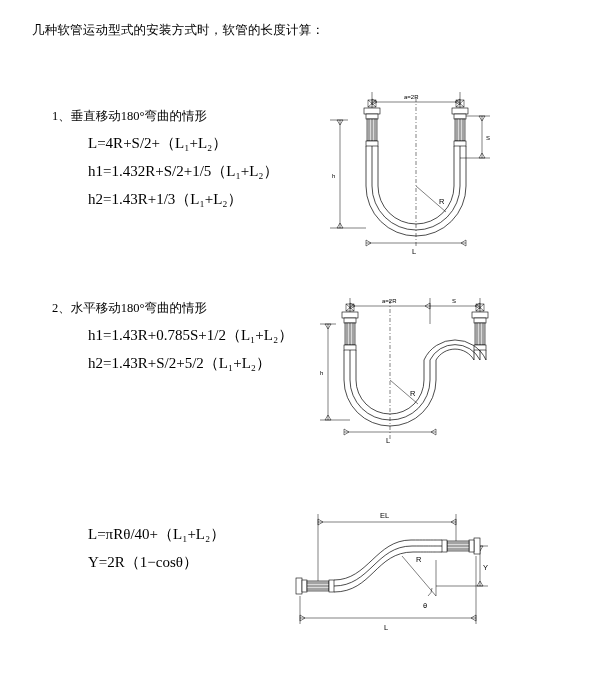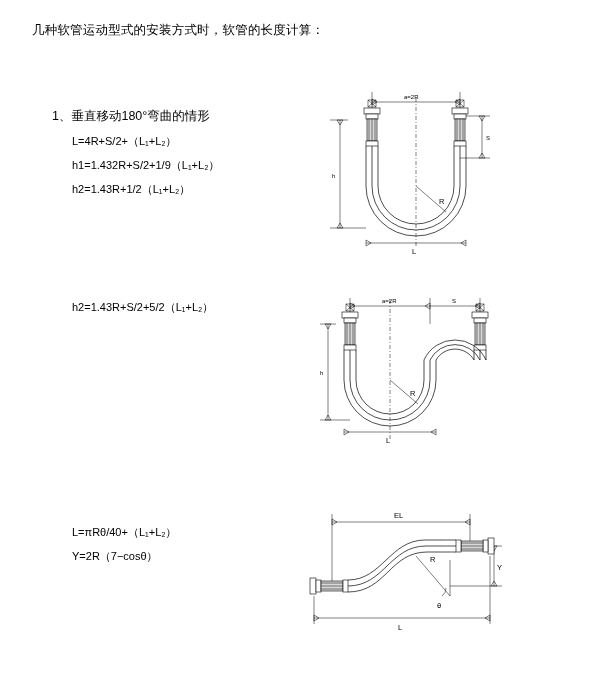--- a/index.html
+++ b/index.html
@@ -35,39 +35,40 @@
   }
   .sec1 { top: 108px; }
   .sec2 { top: 300px; }
   .sec3 { top: 525px; }
 
   .text-col {
     position: absolute;
     left: 52px;
     top: 0;
     width: 250px;
+    font-family: Liberation Serif, serif;
   }
   .sec-title {
     font-size: 12.5px;
     white-space: nowrap;
     margin-bottom: 9px;
   }
   .formula {
-    font-size: 11px;
+    font-size: 15px;
     white-space: nowrap;
-    margin-left: 20px;
+    margin-left: 36px;
     margin-bottom: 9px;
   }
   .fig {
     position: absolute;
     top: -30px;
   }
   .fig1 { left: 300px; }
   .fig2 { left: 300px; top: -20px; }
-  .fig3 { left: 290px; top: -25px; text-align: right; }
+  .fig3 { left: 276px; top: -25px; text-align: right; }
 
   svg { display: block; }
   .lnt { stroke: #000; stroke-width: 0.5; fill: none; }
   .dash { stroke: #000; stroke-width: 0.5; fill: none; stroke-dasharray: 4 2 1 2; }
   .hose { stroke: #000; stroke-width: 0.7; fill: none; }
   .fillgray { fill: #d9d9d9; stroke: #000; stroke-width: 0.6; }
   .fillwhite { fill: #ffffff; stroke: #000; stroke-width: 0.6; }
   .dimtxt { font-family: "Liberation Sans", sans-serif; font-size: 6px; fill: #000; }
   .dimtxt8 { font-family: "Liberation Sans", sans-serif; font-size: 7.5px; fill: #000; }
 </style>
@@ -75,22 +76,22 @@
 <body>
 
 <div class="page">
 
   <div class="heading">几种软管运动型式的安装方式时，软管的长度计算：</div>
 
   <div class="section sec1">
     <div class="text-col">
       <div class="sec-title">1、垂直移动180°弯曲的情形</div>
       <div class="formula">L=4R+S/2+（L₁+L₂）</div>
-      <div class="formula">h1=1.432R+S/2+1/9（L₁+L₂）</div>
-      <div class="formula">h2=1.43R+1/2（L₁+L₂）</div>
+      <div class="formula">h1=1.432R+S/2+1/5（L₁+L₂）</div>
+      <div class="formula">h2=1.43R+1/3（L₁+L₂）</div>
     </div>
 
     <div class="fig fig1">
       <svg width="200" height="200" viewBox="0 0 200 200">
 
         <line class="lnt" x1="72" y1="24" x2="160" y2="24"></line>
         <path class="lnt" d="M72 21 L77 24 L72 27 Z" fill="#000"></path>
         <path class="lnt" d="M160 21 L155 24 L160 27 Z" fill="#000"></path>
         <line class="lnt" x1="72" y1="14" x2="72" y2="42"></line>
         <line class="lnt" x1="160" y1="14" x2="160" y2="62"></line>
@@ -145,20 +146,22 @@
         <line class="lnt" x1="76" y1="22" x2="68" y2="29"></line>
         <rect class="lnt" x="156" y="22" width="8" height="7" fill="#fff"></rect>
         <line class="lnt" x1="156" y1="22" x2="164" y2="29"></line>
         <line class="lnt" x1="164" y1="22" x2="156" y2="29"></line>
       </svg>
     </div>
   </div>
 
   <div class="section sec2">
     <div class="text-col">
+      <div class="sec-title">2、水平移动180°弯曲的情形</div>
+      <div class="formula">h1=1.43R+0.785S+1/2（L₁+L₂）</div>
       <div class="formula">h2=1.43R+S/2+5/2（L₁+L₂）</div>
     </div>
 
     <div class="fig fig2">
       <svg width="210" height="190" viewBox="0 0 210 190">
 
         <line class="lnt" x1="50" y1="26" x2="130" y2="26"></line>
         <path class="lnt" d="M50 23 L55 26 L50 29 Z" fill="#000"></path>
         <path class="lnt" d="M130 23 L125 26 L130 29 Z" fill="#000"></path>
         <line class="lnt" x1="50" y1="18" x2="50" y2="44"></line>
@@ -212,21 +215,21 @@
         <path class="lnt" d="M44 149 L49 152 L44 155 Z" fill="#000"></path>
         <path class="lnt" d="M136 149 L131 152 L136 155 Z" fill="#000"></path>
         <text class="dimtxt8" x="86" y="163">L</text>
       </svg>
     </div>
   </div>
 
   <div class="section sec3">
     <div class="text-col">
       <div class="formula">L=πRθ/40+（L₁+L₂）</div>
-      <div class="formula">Y=2R（7−cosθ）</div>
+      <div class="formula">Y=2R（1−cosθ）</div>
     </div>
 
     <div class="fig fig3">
       <svg width="230" height="140" viewBox="0 0 230 140">
 
         <line class="lnt" x1="42" y1="22" x2="180" y2="22"></line>
         <path class="lnt" d="M42 19 L47 22 L42 25 Z" fill="#000"></path>
         <path class="lnt" d="M180 19 L175 22 L180 25 Z" fill="#000"></path>
         <line class="lnt" x1="42" y1="14" x2="42" y2="86"></line>
         <line class="lnt" x1="180" y1="14" x2="180" y2="50"></line>

